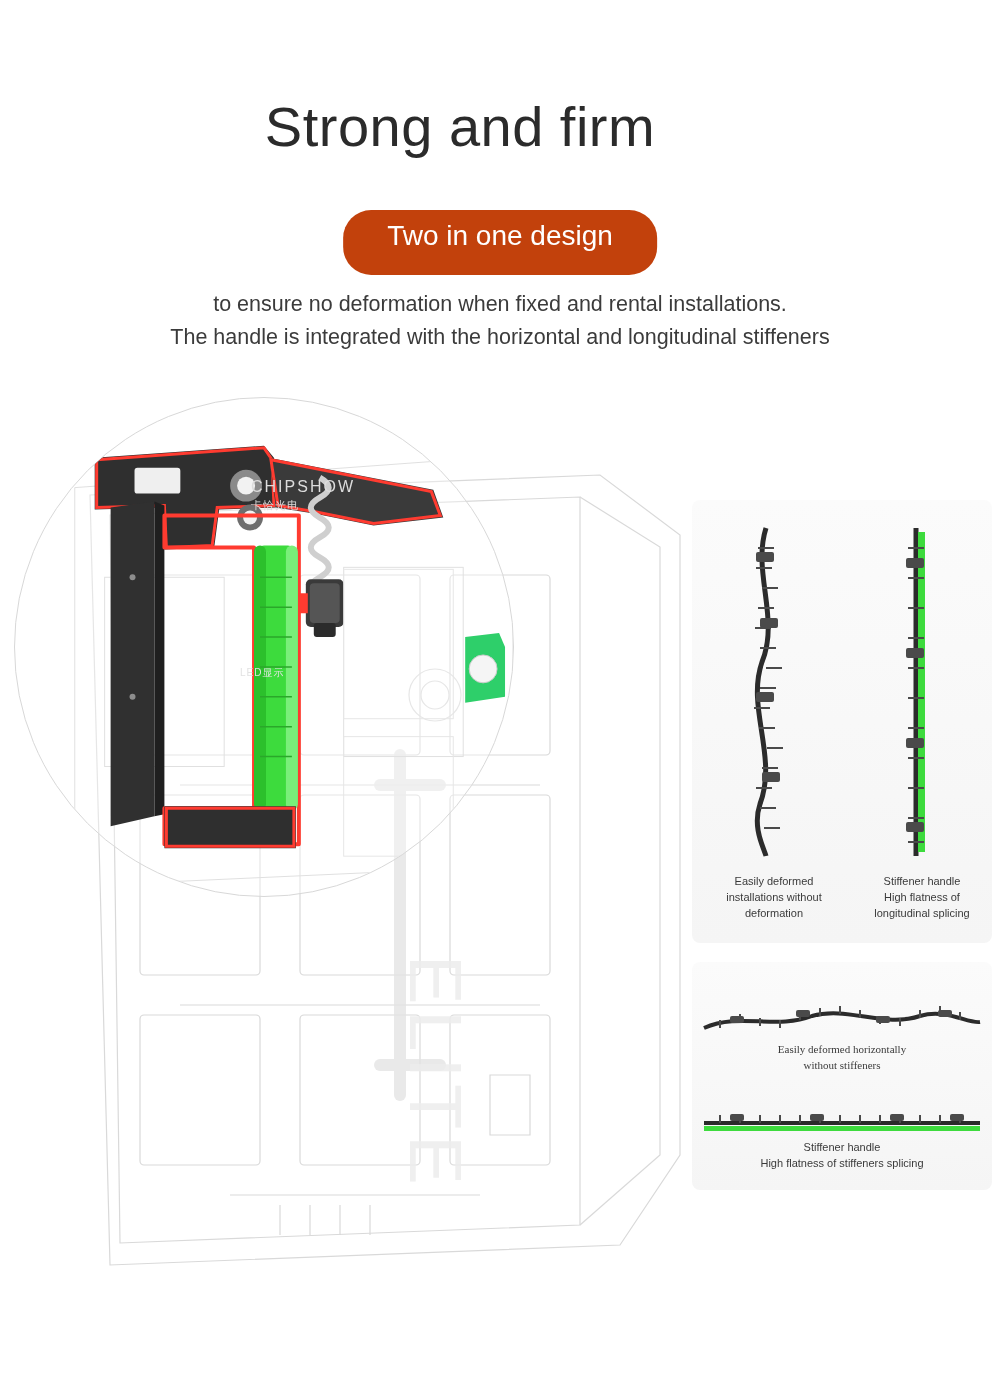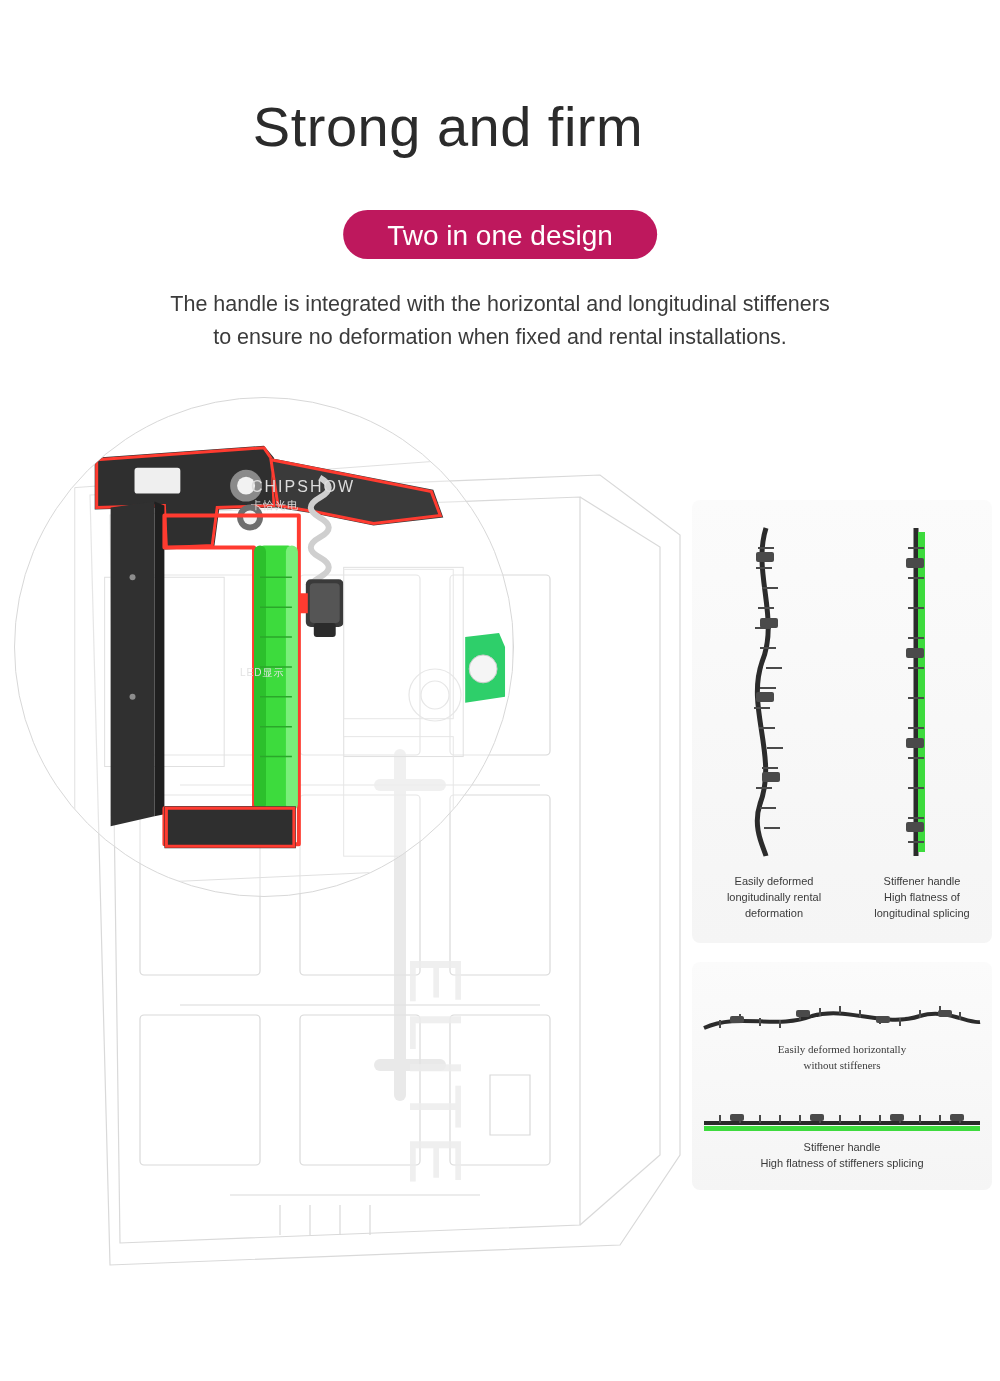--- a/index.html
+++ b/index.html
@@ -14,38 +14,38 @@
     position: relative;
     font-family: "Liberation Sans", sans-serif;
     color: #333;
     overflow: hidden;
   }
 
   
   .page-title {
     position: absolute;
     top: 96px;
-    left: 0;
+    left: 12px;
     width: 896px;
     text-align: center;
     font-size: 56px;
     font-weight: 400;
     color: #2b2b2b;
     letter-spacing: 0.5px;
     line-height: 1.1;
   }
   .pill {
     position: absolute;
     top: 210px;
     left: 50%;
     transform: translateX(-50%);
-    background: #be185d;
+    background: #c2410c;
     color: #ffffff;
     font-size: 28px;
-    padding: 11px 44px 7px 44px;
+    padding: 11px 44px 23px 44px;
     border-radius: 28px;
     white-space: nowrap;
     line-height: 1.1;
   }
   .subtitle {
     position: absolute;
     top: 288px;
     left: 0;
     width: 1000px;
     text-align: center;
@@ -185,22 +185,22 @@
   .h-strip-bottom { top: 1110px; }
 </style>
 </head>
 <body>
 
 <div class="page-title">Strong and firm</div>
 
 <div class="pill">Two in one design</div>
 
 <div class="subtitle">
+  <span>to ensure no deformation when fixed and rental installations.</span>
   <span>The handle is integrated with the horizontal and longitudinal stiffeners</span>
-  <span>to ensure no deformation when fixed and rental installations.</span>
 </div>
 
 <div class="illustration">
 
   <div class="panel-art">
     <svg viewBox="0 0 620 830" xmlns="http://www.w3.org/2000/svg">
       <g fill="none" stroke="#d9d9d9" stroke-width="1.2">
         <path d="M10 40 L520 20 L600 80 L600 700 L540 790 L30 810 Z"></path>
         <path d="M30 60 L500 42 L500 770 L40 788 Z"></path>
         <path d="M500 42 L580 92 L580 700 L500 770"></path>
@@ -327,21 +327,21 @@
           <rect x="34" y="216" width="18" height="10" rx="2"></rect>
           <rect x="34" y="300" width="18" height="10" rx="2"></rect>
         </g>
       </svg>
     </div>
   </div>
 </div>
 
 <div class="caption cap-left">
   <div>Easily deformed</div>
-  <div>longitudinally rental</div>
+  <div>installations without</div>
   <div>deformation</div>
 </div>
 
 <div class="caption cap-right">
   <div>Stiffener handle</div>
   <div>High flatness of</div>
   <div>longitudinal splicing</div>
 </div>
 
 <div class="card card-horizontal"></div>

